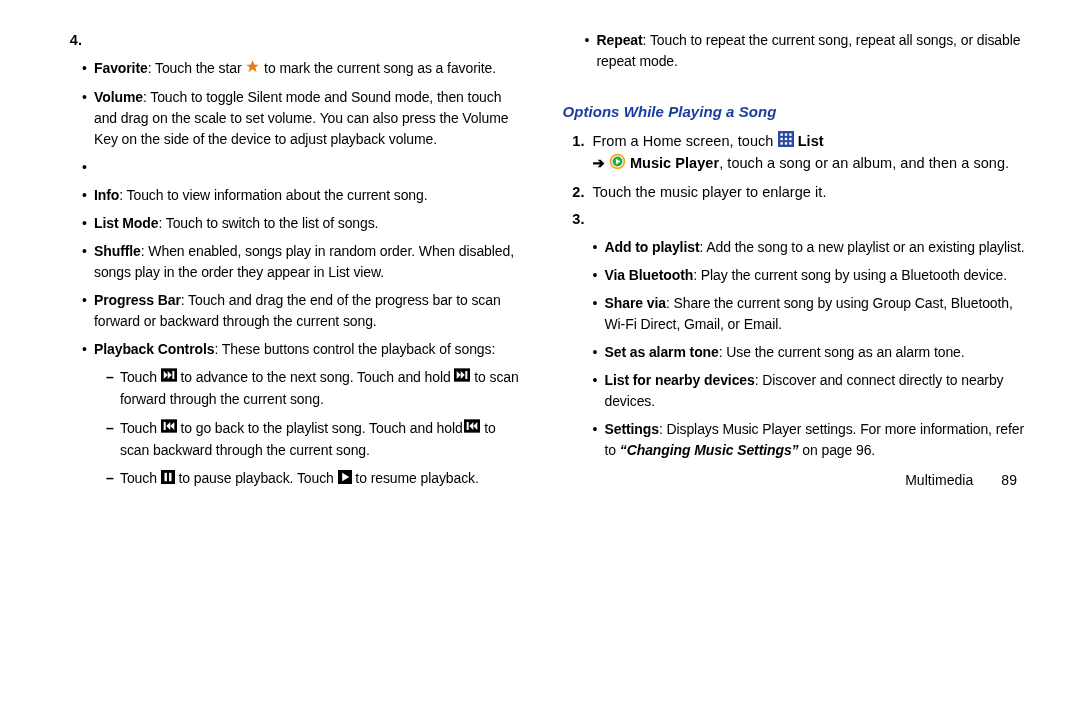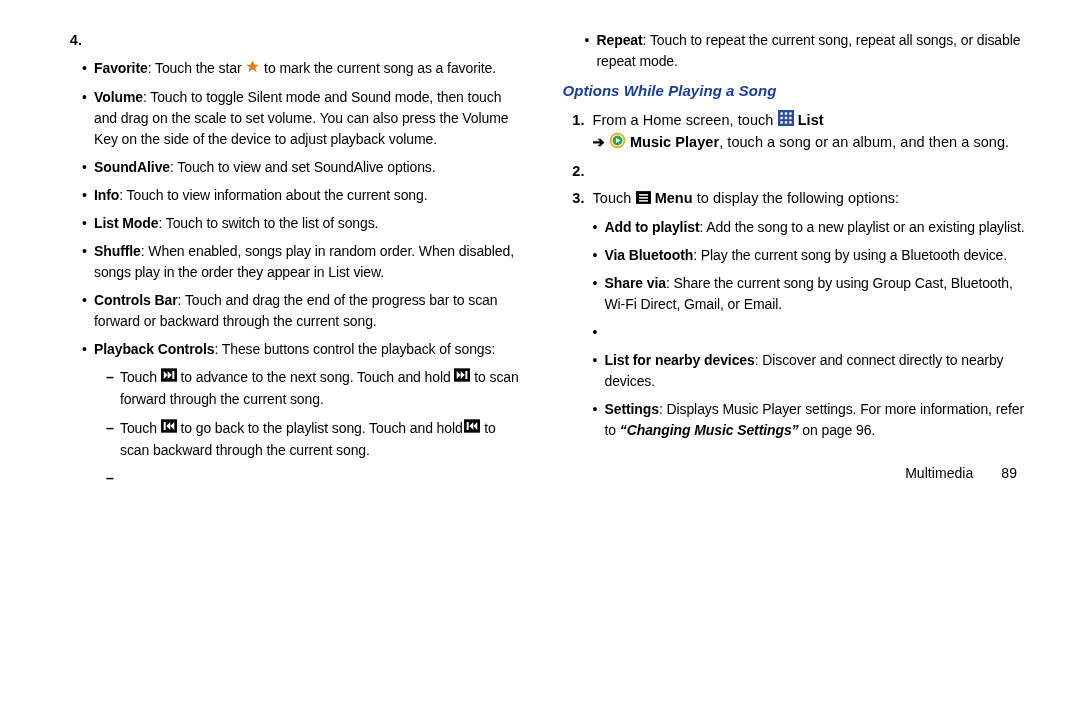--- a/index.html
+++ b/index.html
@@ -20,21 +20,21 @@
   }
   .col {
     flex: 1;
   }
   .heading {
     color: #1a3d9e;
     font-family: "Arial Black", Arial, sans-serif;
     font-weight: 900;
     font-style: italic;
     font-size: 15px;
-    margin: 8px 0 6px 0;
+    margin: 29px 0 6px 0;
   }
   .num-item {
     display: flex;
     margin-bottom: 4px;
   }
   .num {
     font-weight: bold;
     min-width: 22px;
     text-align: right;
     margin-right: 8px;
@@ -57,21 +57,21 @@
     font-size: 14px;
     font-stretch: condensed;
     letter-spacing: -0.1px;
     margin-top: 7px;
     line-height: 1.55;
   }
   .dash-mark { min-width: 14px; font-weight: bold; }
   b { font-weight: bold; }
   .footer {
     text-align: right;
-    margin-top: 22px;
+    margin-top: 9px;
     font-size: 14px;
     padding-right: 8px;
   }
   .page-num { margin-left: 24px; }
   .icon { display:inline-block; vertical-align: middle; position: relative; }
   .arrow { font-weight:bold; }
 </style>
 </head>
 <body>
 
@@ -94,41 +94,40 @@
         </div>
       </div>
 
       <div class="bullet-item">
         <div class="bullet-dot">•</div>
         <div><b>Volume</b><span>: Touch to toggle Silent mode and Sound mode, then touch and drag on the scale to set volume. You can also press the Volume Key on the side of the device to adjust playback volume.</span></div>
       </div>
 
       <div class="bullet-item">
         <div class="bullet-dot">•</div>
-        <div><b>SoundAlive</b><span>: Touch to view and set SoundAlive options.</span></div>
       </div>
 
       <div class="bullet-item">
         <div class="bullet-dot">•</div>
         <div><b>Info</b><span>: Touch to view information about the current song.</span></div>
       </div>
 
       <div class="bullet-item">
         <div class="bullet-dot">•</div>
         <div><b>List Mode</b><span>: Touch to switch to the list of songs.</span></div>
       </div>
 
       <div class="bullet-item">
         <div class="bullet-dot">•</div>
         <div><b>Shuffle</b><span>: When enabled, songs play in random order. When disabled, songs play in the order they appear in List view.</span></div>
       </div>
 
       <div class="bullet-item">
         <div class="bullet-dot">•</div>
-        <div><b>Controls Bar</b><span>: Touch and drag the end of the progress bar to scan forward or backward through the current song.</span></div>
+        <div><b>Progress Bar</b><span>: Touch and drag the end of the progress bar to scan forward or backward through the current song.</span></div>
       </div>
 
       <div class="bullet-item">
         <div class="bullet-dot">•</div>
         <div>
           <b>Playback Controls</b><span>: These buttons control the playback of songs:</span>
 
           <div class="dash-list">
 
             <div class="dash-item">
@@ -161,20 +160,30 @@
                       <rect x="0" y="0" width="24" height="20" fill="#000"></rect>
                       <rect x="4" y="4" width="3" height="12" fill="#fff"></rect>
                       <polygon points="14,4 8,10 14,16" fill="#fff"></polygon>
                       <polygon points="20,4 14,10 20,16" fill="#fff"></polygon>
                     </svg></span><span> to scan backward through the current song.</span>
               </div>
             </div>
 
             <div class="dash-item">
               <div class="dash-mark">–</div>
+              <div>
+                <span>Touch </span><span class="icon"><svg width="14" height="14" viewBox="0 0 20 20">
+                      <rect x="0" y="0" width="20" height="20" fill="#000"></rect>
+                      <rect x="5" y="4" width="3.5" height="12" fill="#fff"></rect>
+                      <rect x="11.5" y="4" width="3.5" height="12" fill="#fff"></rect>
+                    </svg></span><span> to pause playback. Touch </span><span class="icon"><svg width="14" height="14" viewBox="0 0 20 20">
+                      <rect x="0" y="0" width="20" height="20" fill="#000"></rect>
+                      <polygon points="6,4 16,10 6,16" fill="#fff"></polygon>
+                    </svg></span><span> to resume playback.</span>
+              </div>
             </div>
 
           </div>
         </div>
       </div>
 
     </div>
   </div>
 
   <div class="col">
@@ -212,50 +221,43 @@
               <circle cx="12" cy="12" r="8.5" fill="#fff"></circle>
               <circle cx="12" cy="12" r="7" fill="#23b04d"></circle>
               <polygon points="10,8 16,12 10,16" fill="#fff"></polygon>
             </svg></span>
         <b>Music Player</b><span>, touch a song or an album, and then a song.</span>
       </div>
     </div>
 
     <div class="num-item" style="margin-top:6px">
       <div class="num">2.</div>
+      <div>Touch the music player to enlarge it.</div>
     </div>
 
     <div class="num-item" style="margin-top:6px">
       <div class="num">3.</div>
-      <div>
-        <span>Touch </span><span class="icon"><svg width="15" height="13" viewBox="0 0 20 17">
-              <rect x="0" y="0" width="20" height="17" fill="#000"></rect>
-              <rect x="4" y="4" width="12" height="2" fill="#fff"></rect>
-              <rect x="4" y="8" width="12" height="2" fill="#fff"></rect>
-              <rect x="4" y="12" width="12" height="2" fill="#fff"></rect>
-            </svg></span>
-        <b>Menu</b><span> to display the following options:</span>
-      </div>
     </div>
 
     <div class="bullet-list" style="margin-left:30px">
       <div class="bullet-item">
           <div class="bullet-dot">•</div>
           <div><b>Add to playlist</b><span>: Add the song to a new playlist or an existing playlist.</span></div>
         </div>
       <div class="bullet-item">
           <div class="bullet-dot">•</div>
           <div><b>Via Bluetooth</b><span>: Play the current song by using a Bluetooth device.</span></div>
         </div>
       <div class="bullet-item">
           <div class="bullet-dot">•</div>
           <div><b>Share via</b><span>: Share the current song by using Group Cast, Bluetooth, Wi-Fi Direct, Gmail, or Email.</span></div>
         </div>
       <div class="bullet-item">
           <div class="bullet-dot">•</div>
+          <div><b>Set as alarm tone</b><span>: Use the current song as an alarm tone.</span></div>
         </div>
       <div class="bullet-item">
           <div class="bullet-dot">•</div>
           <div><b>List for nearby devices</b><span>: Discover and connect directly to nearby devices.</span></div>
         </div>
       <div class="bullet-item">
           <div class="bullet-dot">•</div>
           <div><b>Settings</b><span>: Displays Music Player settings. For more information, refer to </span><i><b>“Changing Music Settings”</b></i><span>  on page 96.</span></div>
         </div>
     </div>

